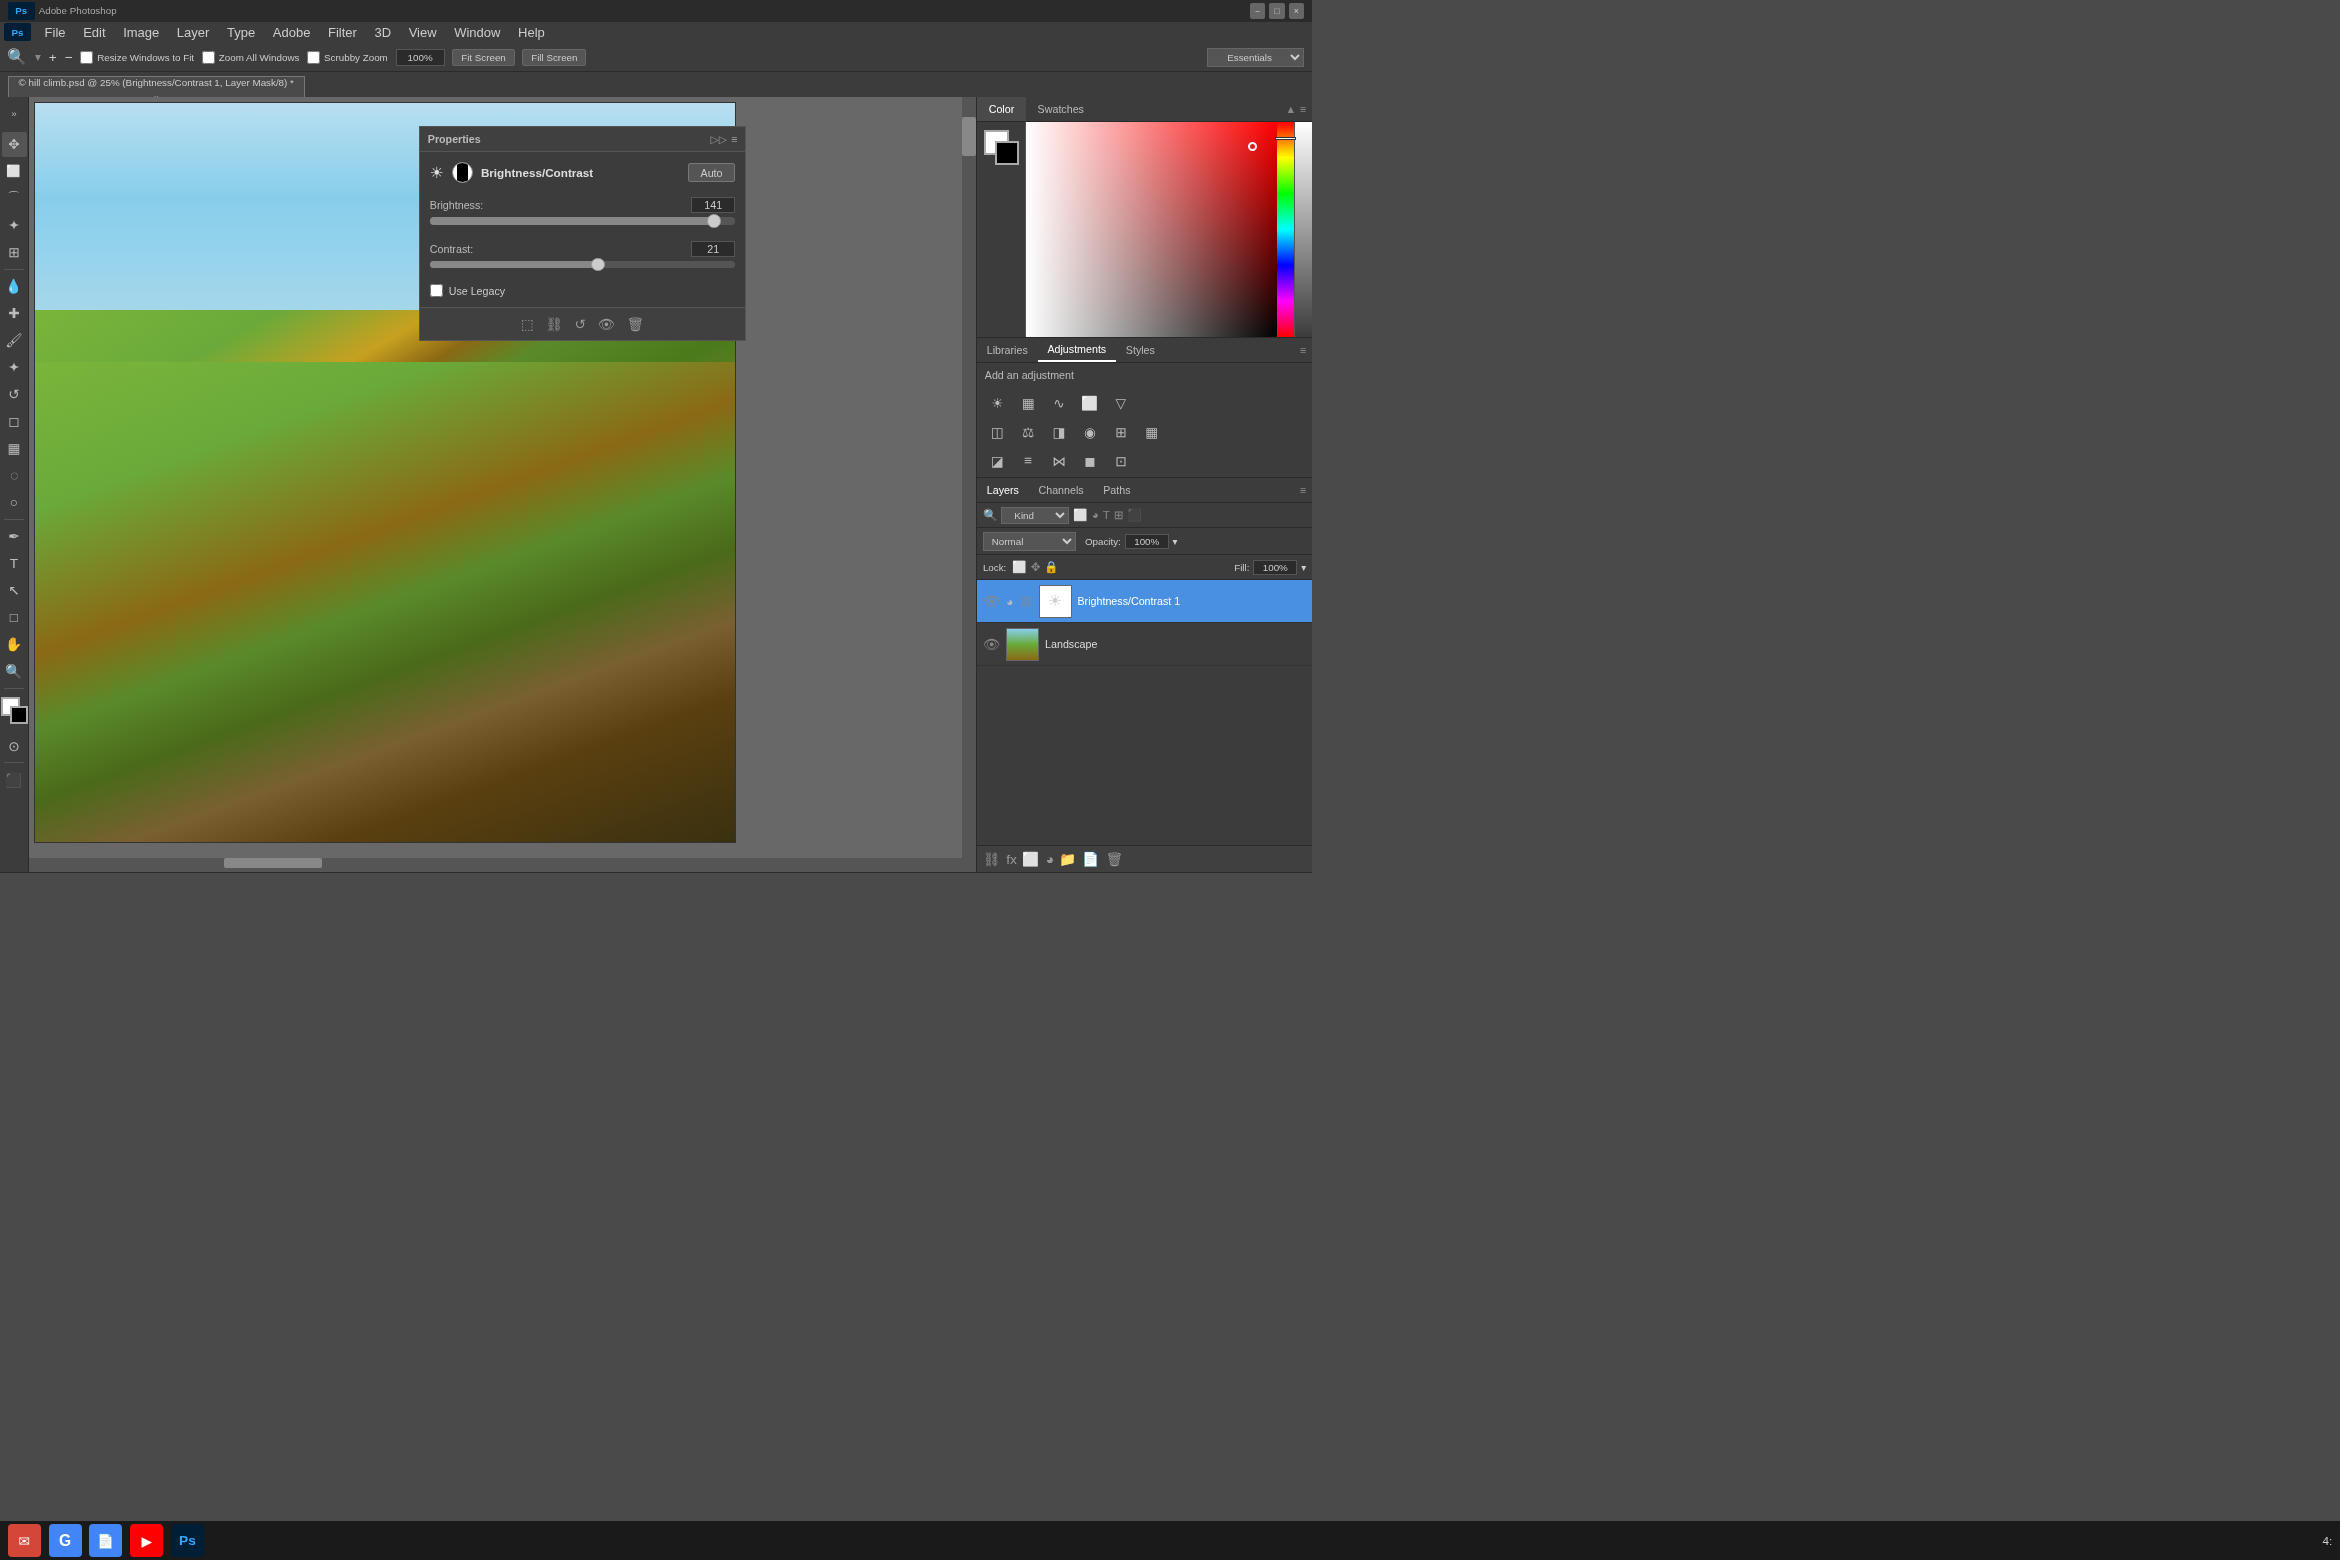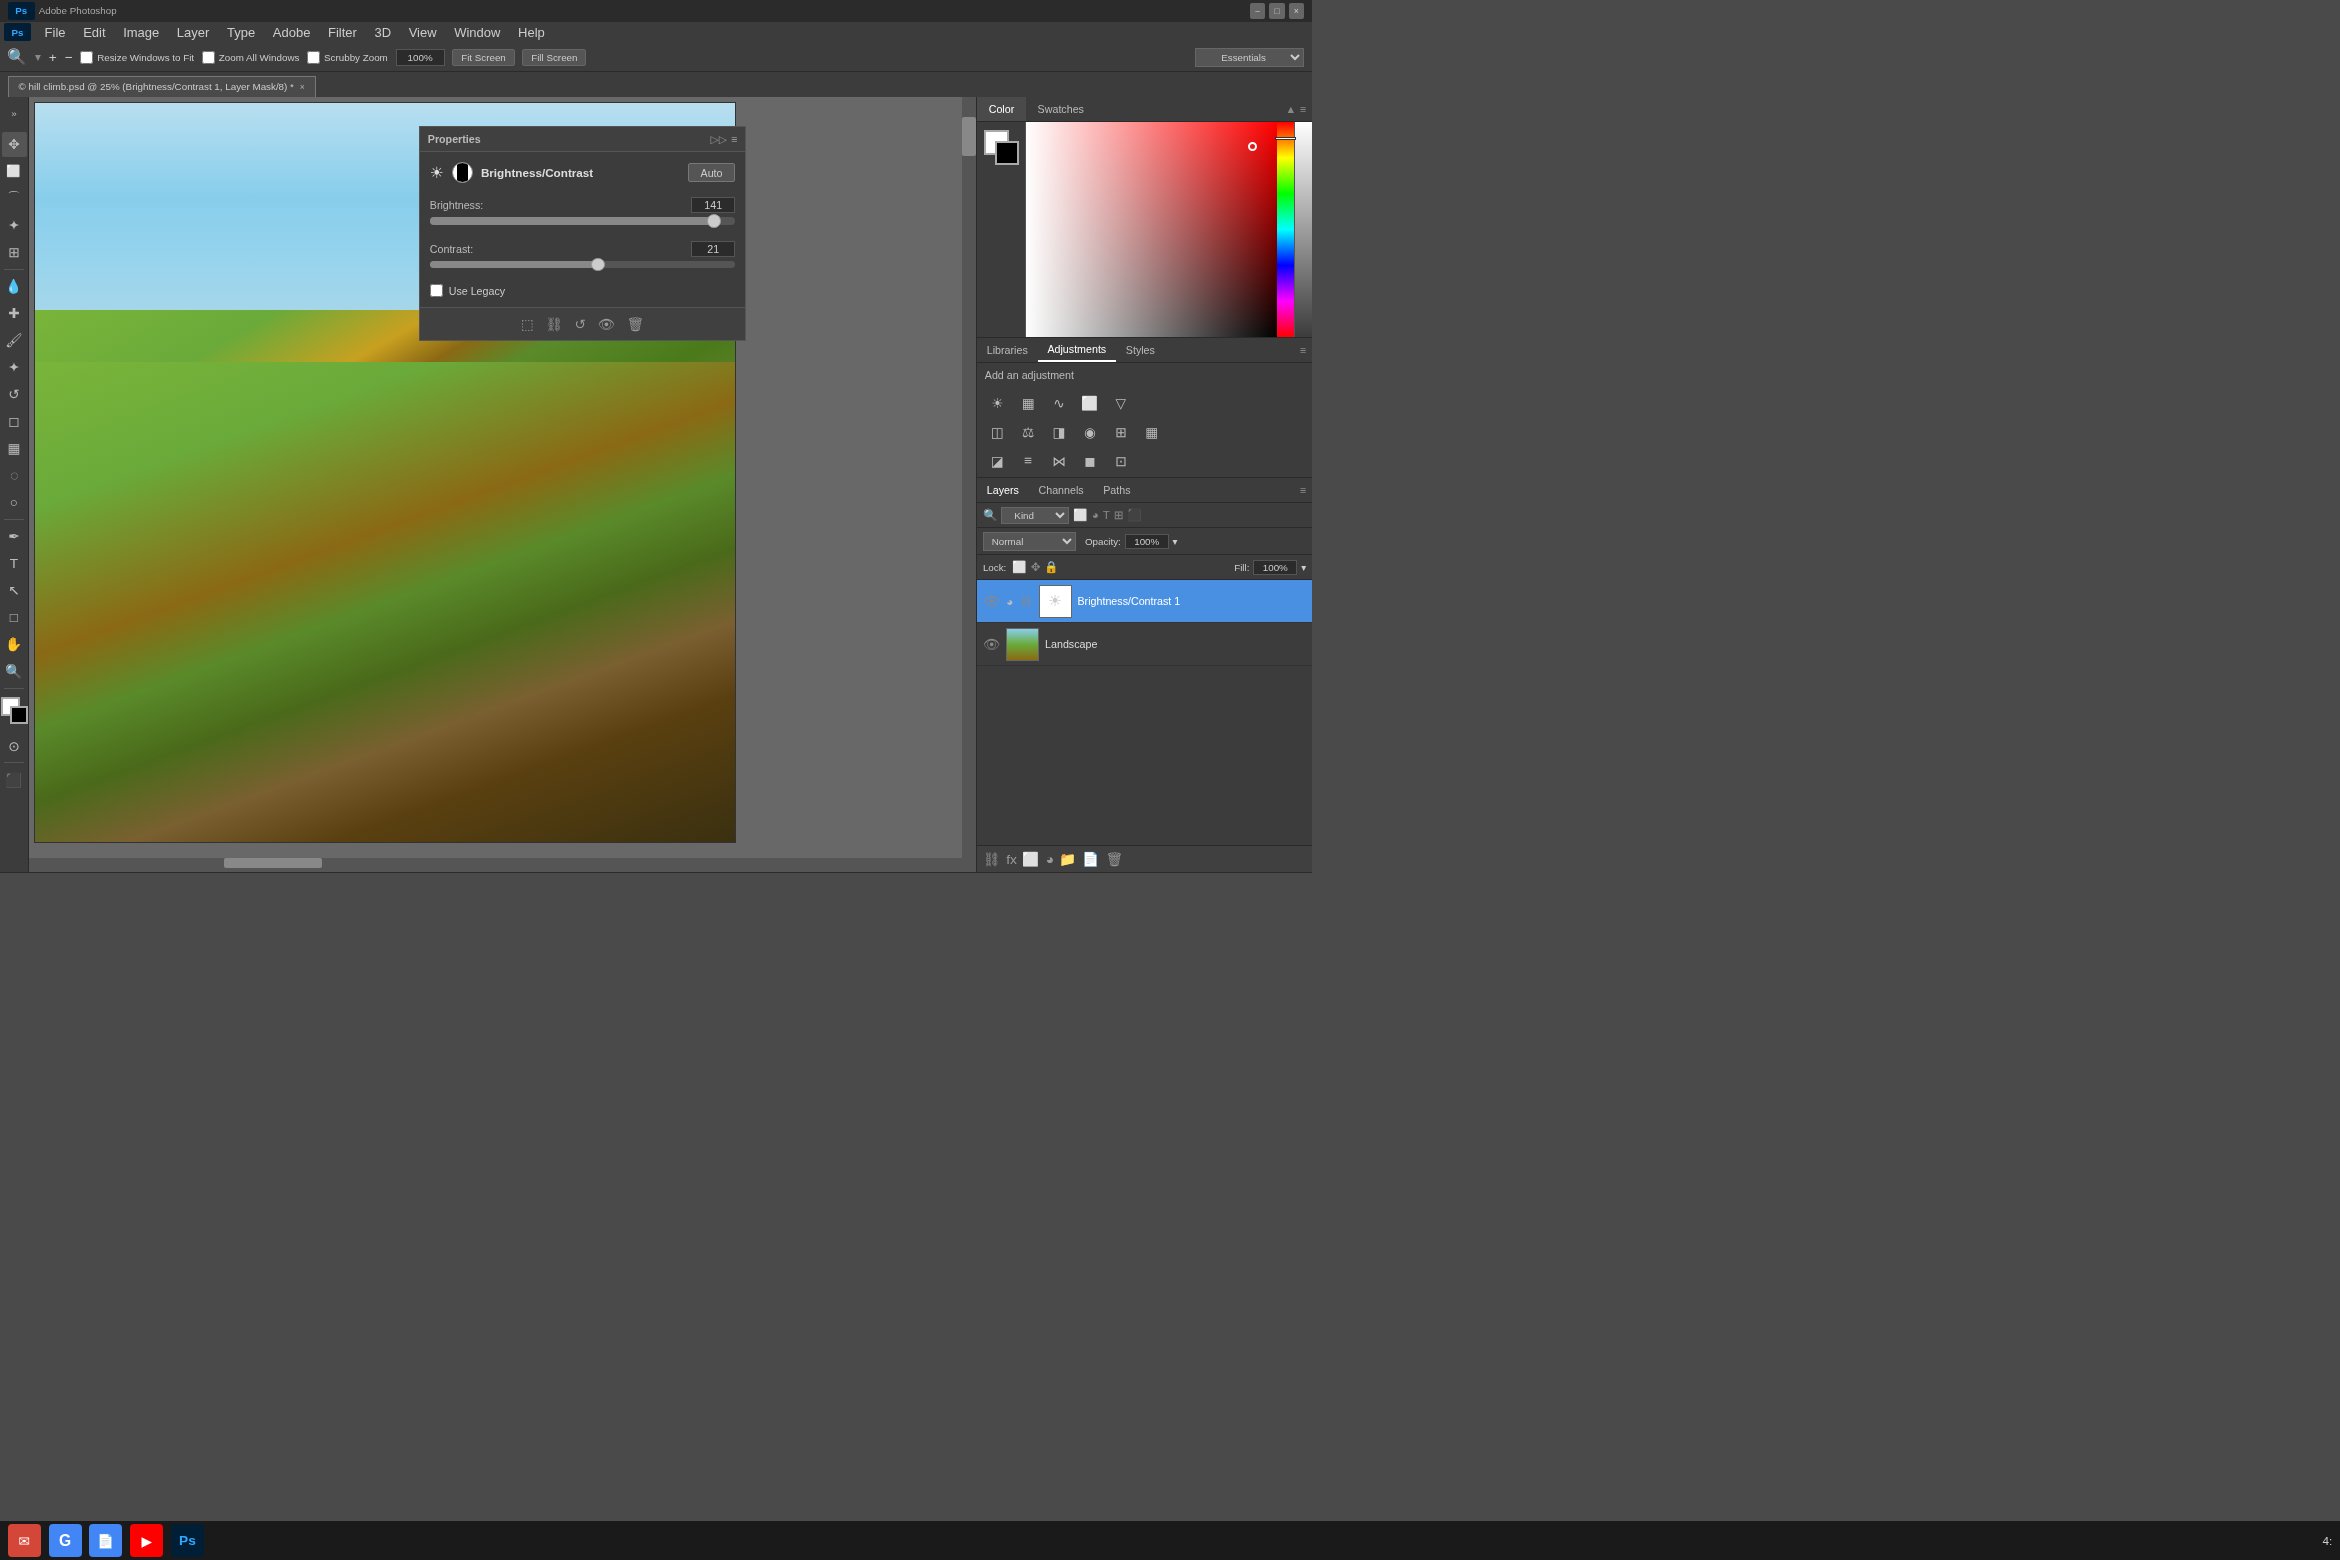--- a/index.html
+++ b/index.html
@@ -126,20 +126,21 @@
       background: #555;
       border-top: 1px solid #777;
       border-left: 1px solid #777;
       border-right: 1px solid #777;
       display: flex;
       align-items: center;
       font-size: 9.8px;
       color: #ccc;
       cursor: pointer;
       gap: 5.9px;
+      flex-direction: column;
     }
     .tab.active { background: #4a4a4a; }
     .tab-close { font-size: 8.8px; color: #aaa; }
 
     
     .main-area {
       display: flex;
       height: calc(873px - 98px);
     }
 
@@ -783,21 +784,21 @@
     <span>Zoom All Windows</span>
   </div>
   <div class="options-checkbox">
     <input type="checkbox" style="">
     <span>Scrubby Zoom</span>
   </div>
   <div class="zoom-display">100%</div>
   <button class="options-btn">Fit Screen</button>
   <button class="options-btn">Fill Screen</button>
   <div style="margin-left:auto;display:flex;align-items:center;gap:3.9px">
-    <select style="background:#555;border:1px solid #666;color:#ccc;font-size:9.8px;padding:2px 21px">
+    <select style="background:#555;border:1px solid #666;color:#ccc;font-size:9.8px;padding:2px 15px">
       <option>Essentials</option>
     </select>
   </div>
 </div>
 
 <div class="tab-bar">
   <div class="tab active">
     <span>© hill climb.psd @ 25% (Brightness/Contrast 1, Layer Mask/8) *</span>
     <span class="tab-close">×</span>
   </div>

